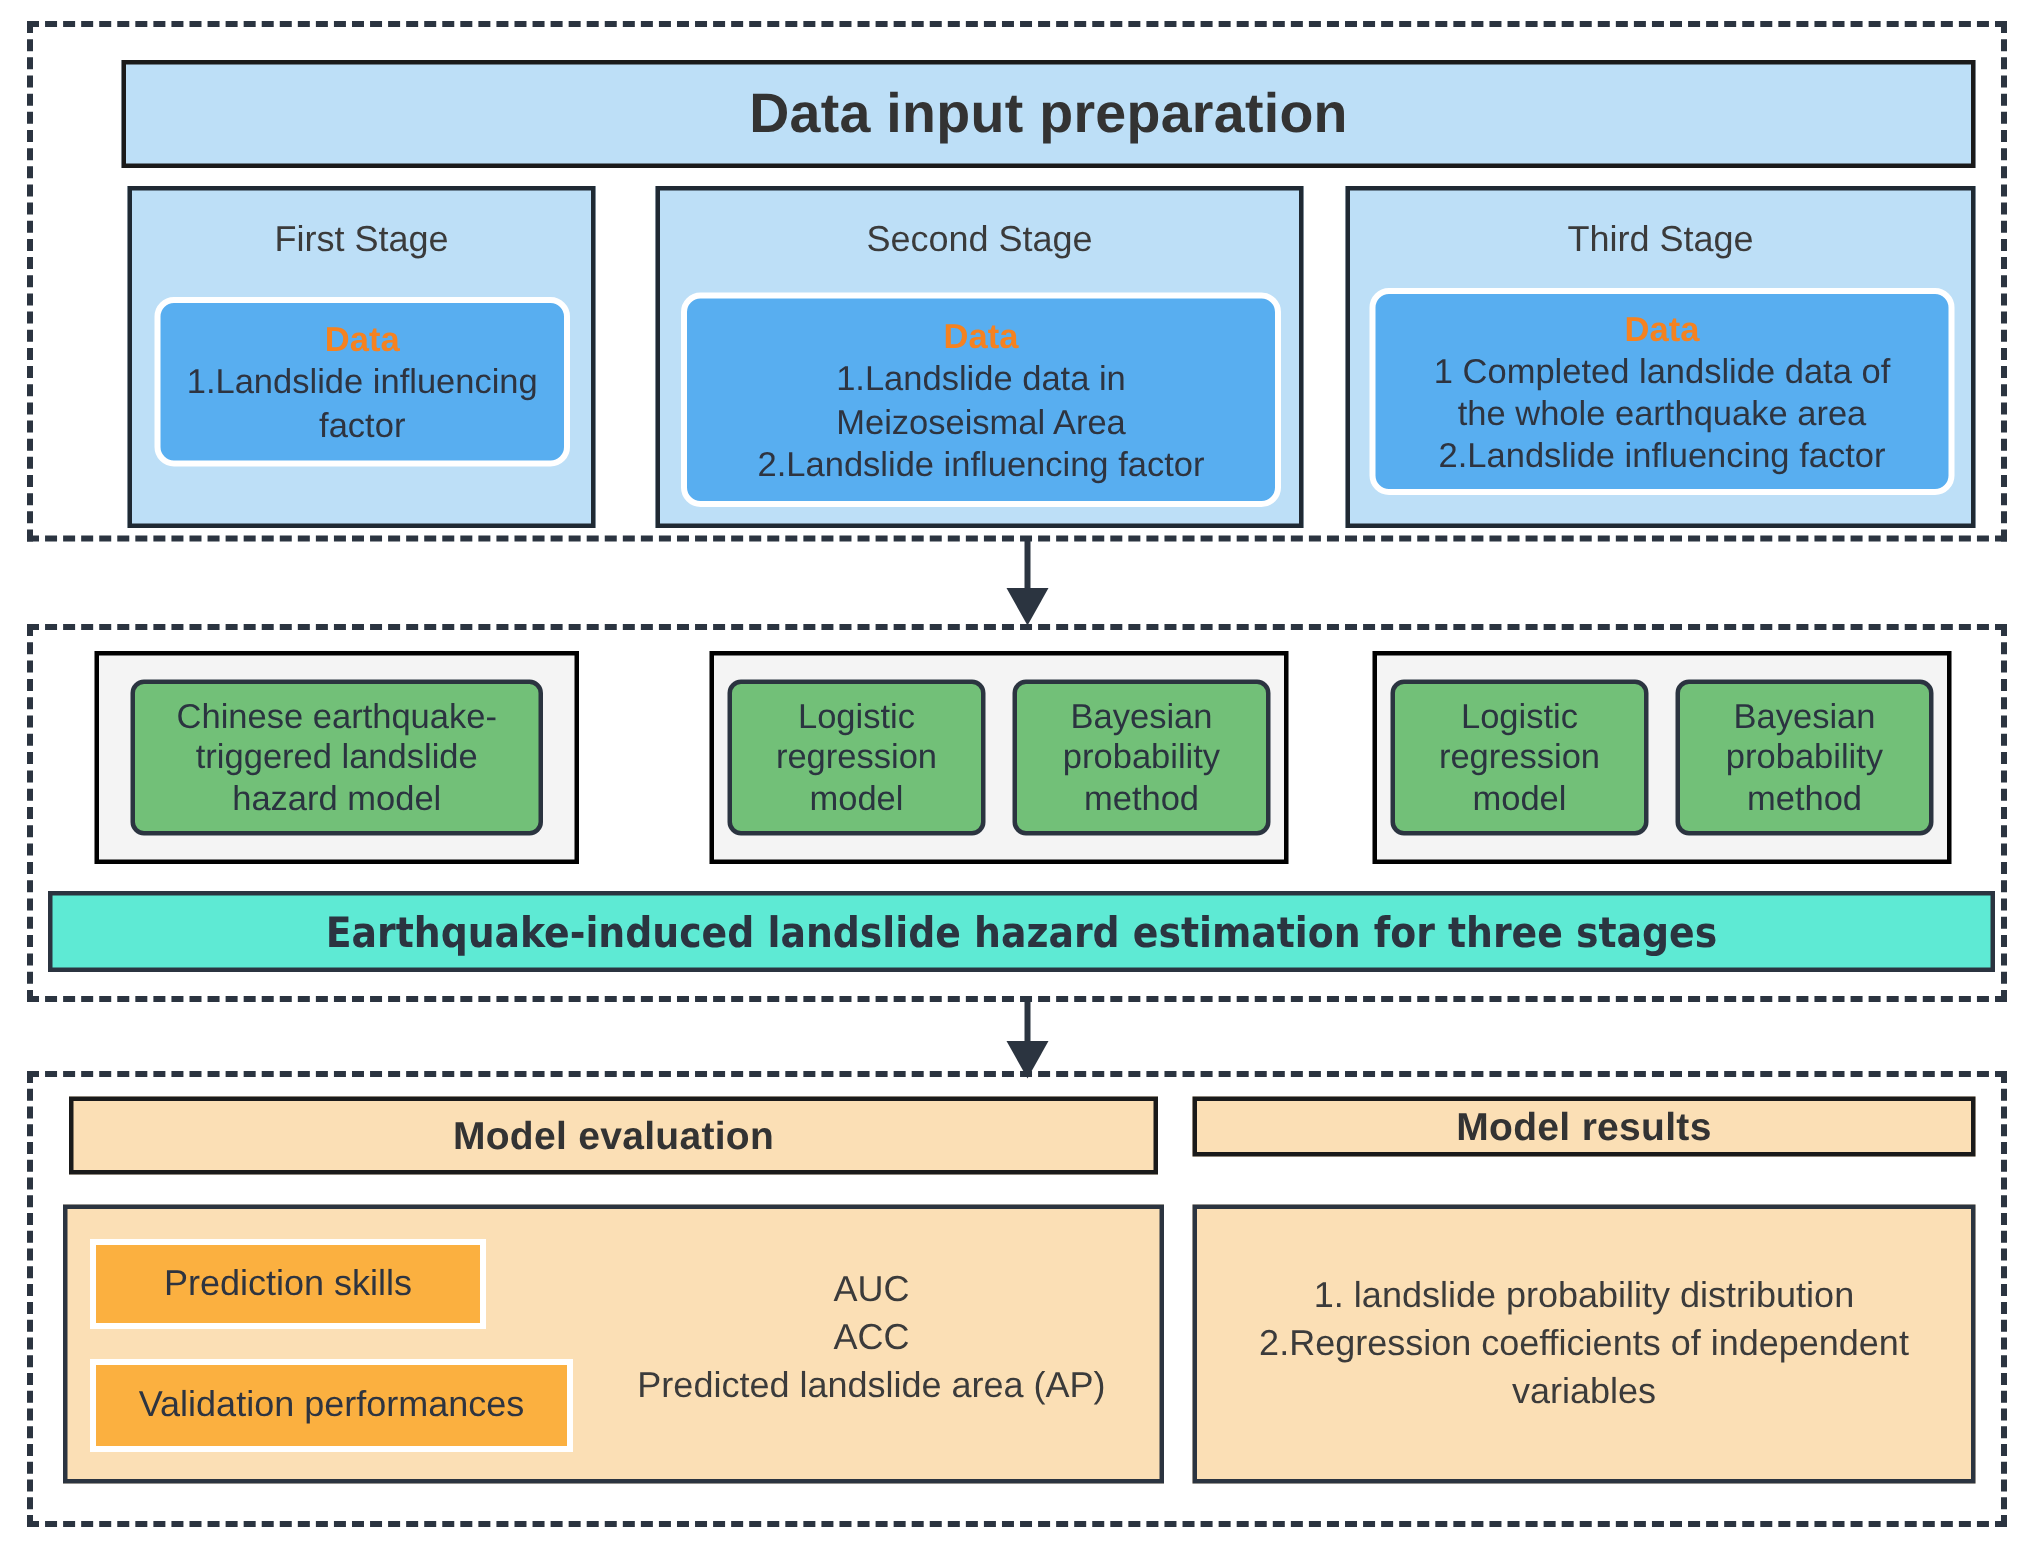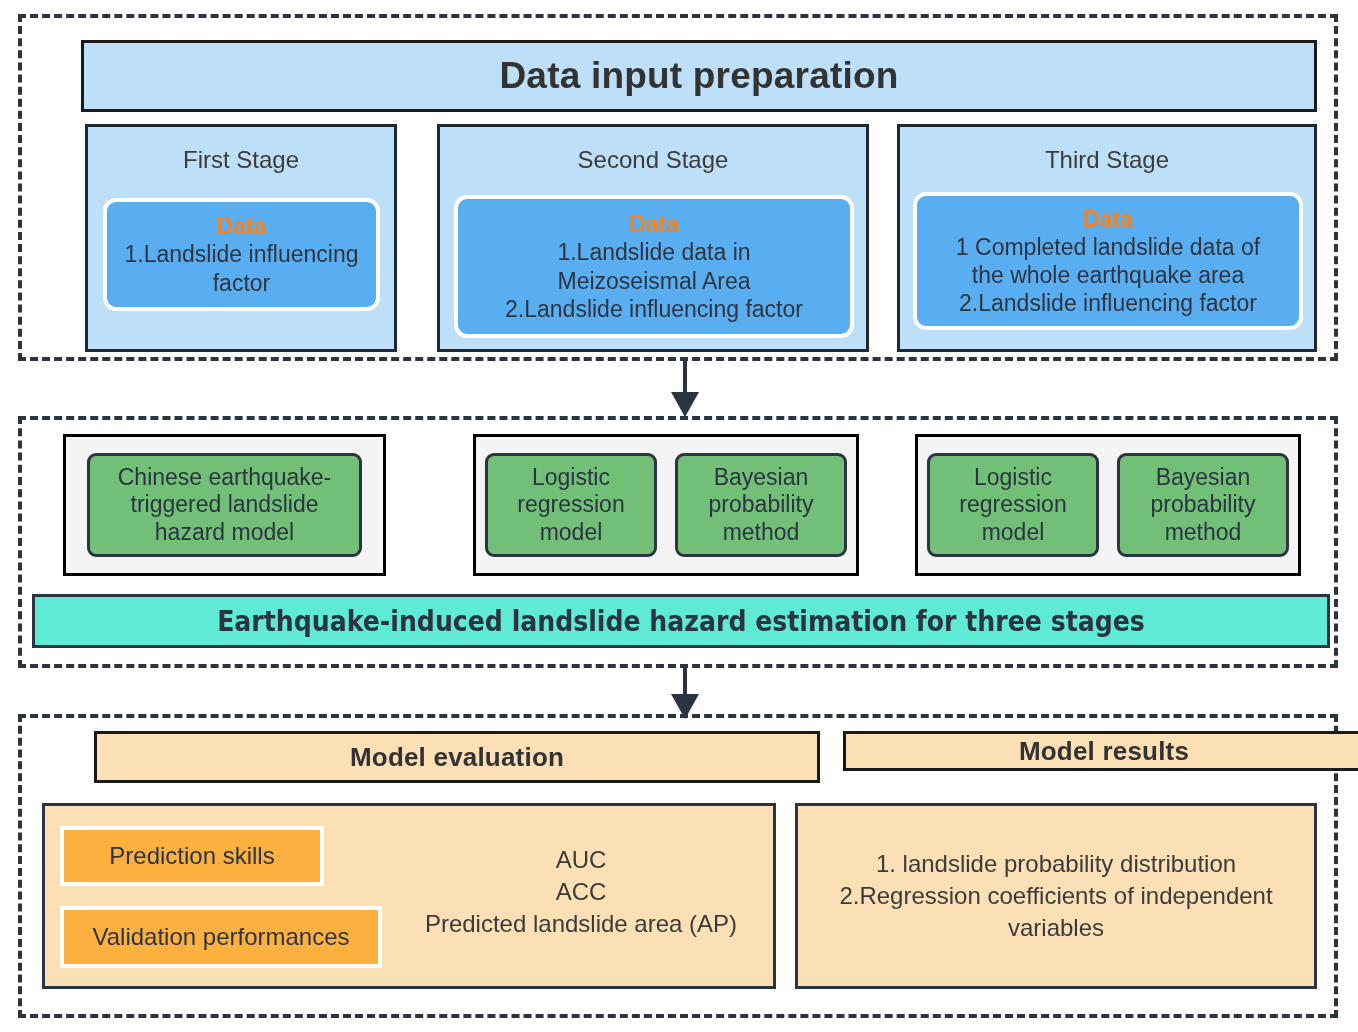--- a/index.html
+++ b/index.html
@@ -38,21 +38,21 @@
     text-align: center;
   }
 
   
   .banner {
     border: 3px solid #1a1a1a;
     font-weight: bold;
     letter-spacing: 0.2px;
   }
   .banner-blue { background: #bddff7; }
-  .banner-orange { background: #fbdfb5; margin-left: 48px; }
+  .banner-orange { background: #fbdfb5; }
 
   .banner-green {
     background: #5eead4;
     border: 3px solid #2b3440;
     font-family: "DejaVu Sans Condensed", "Liberation Sans Narrow", "Liberation Sans", sans-serif;
     font-weight: bold;
     font-stretch: condensed;
     transform-origin: center center;
   }
 

